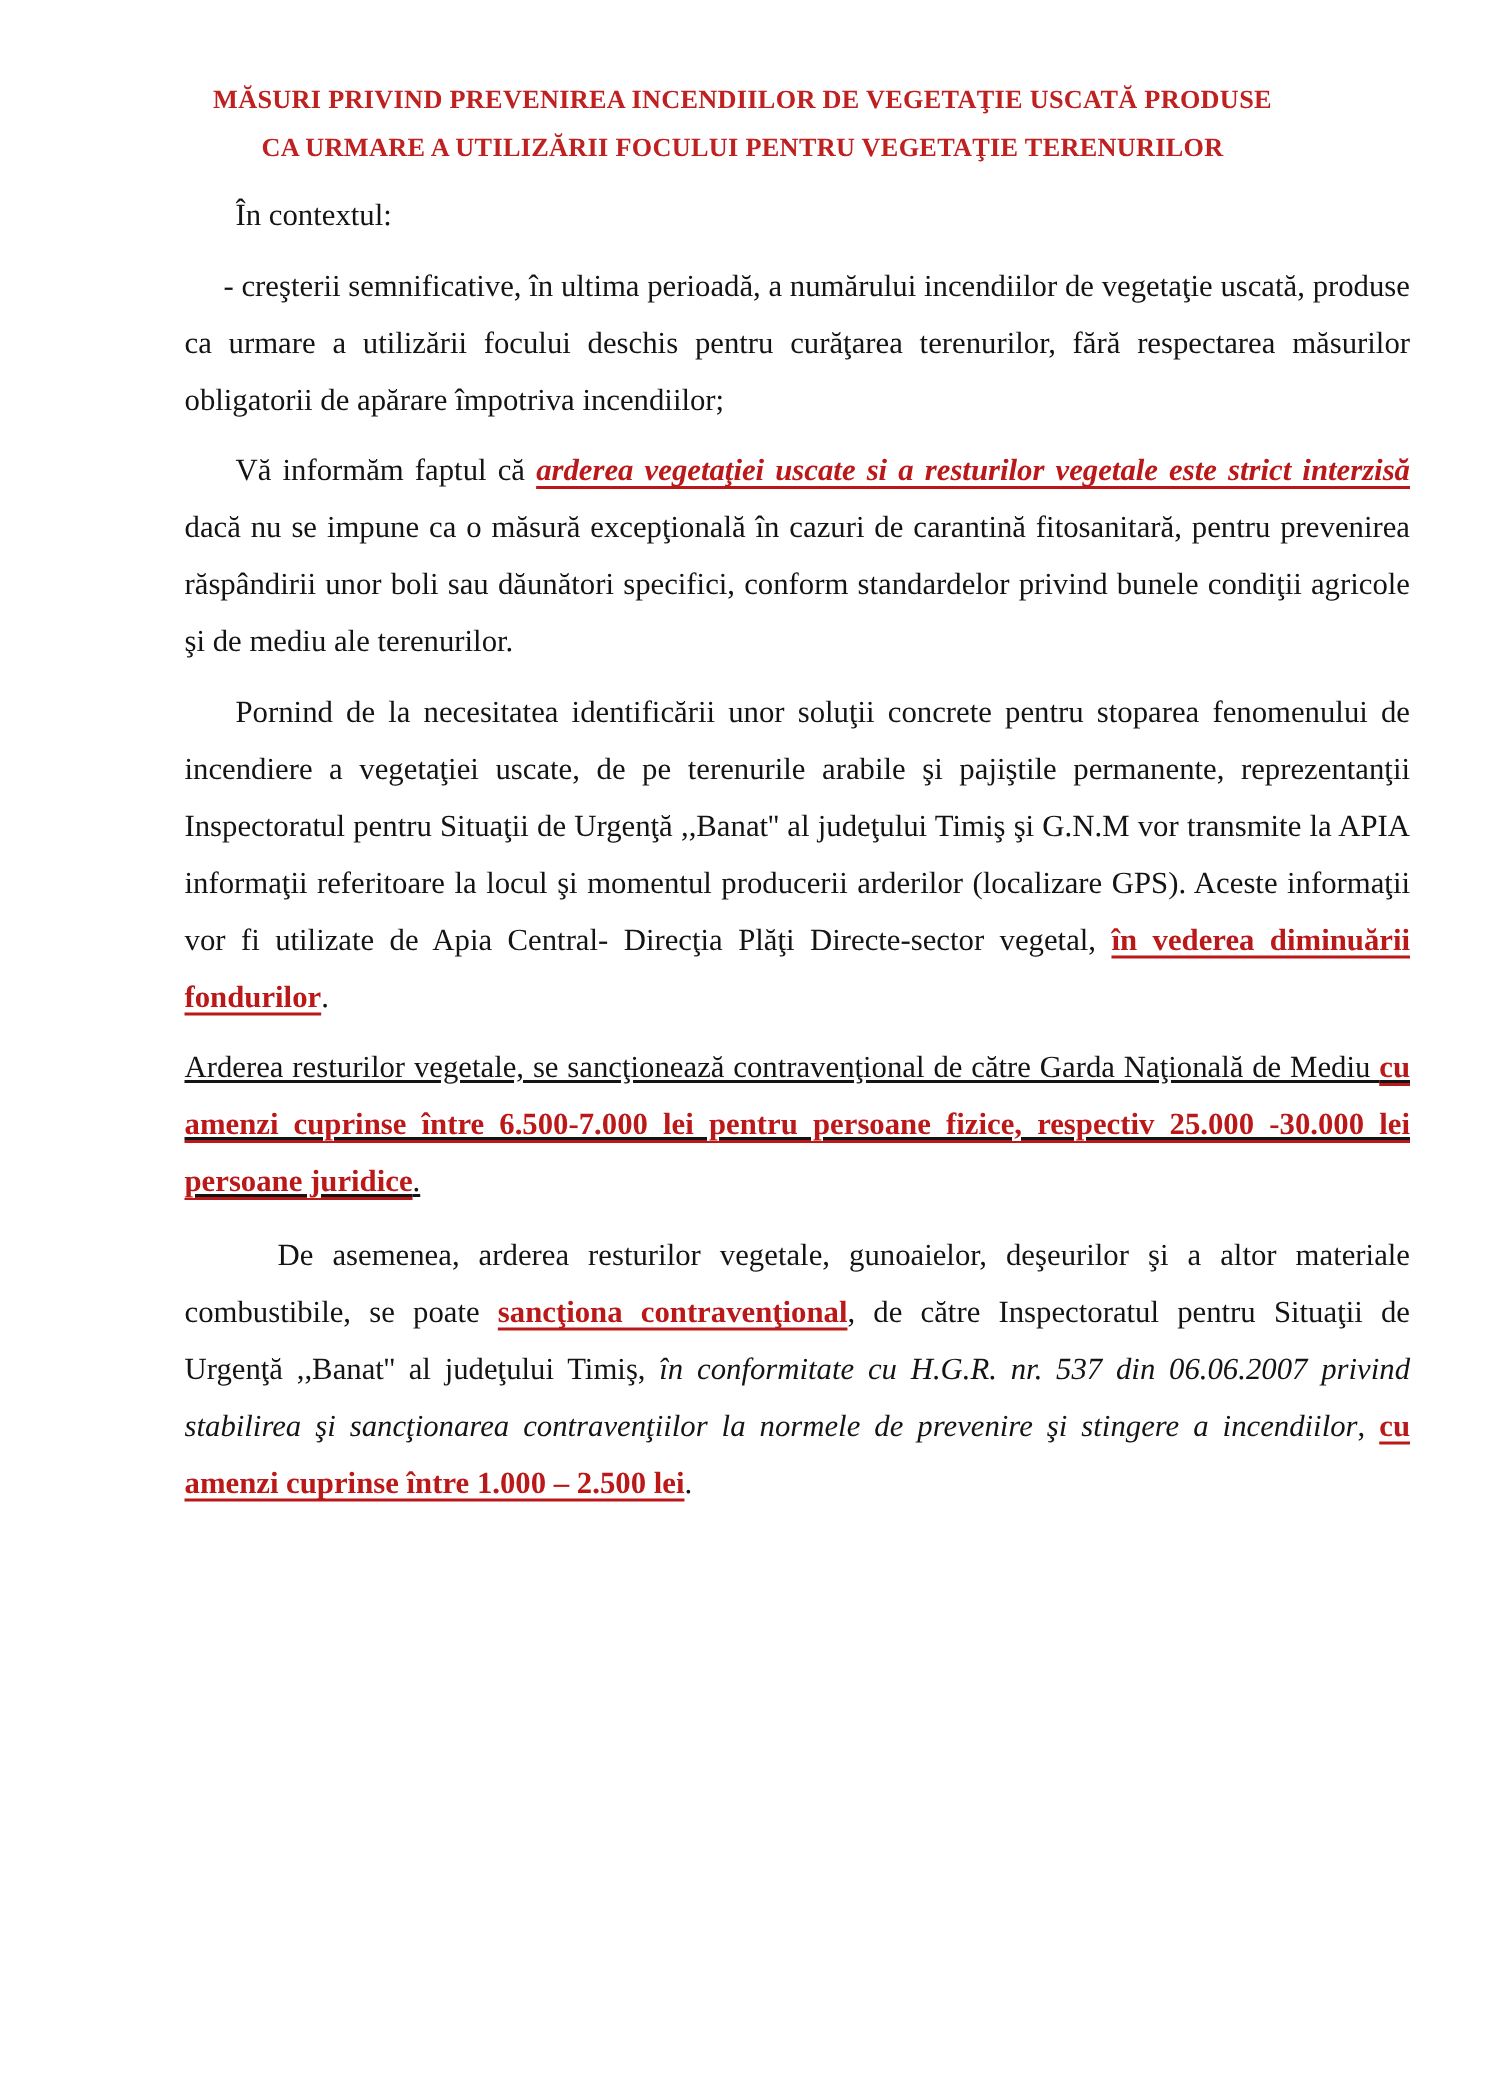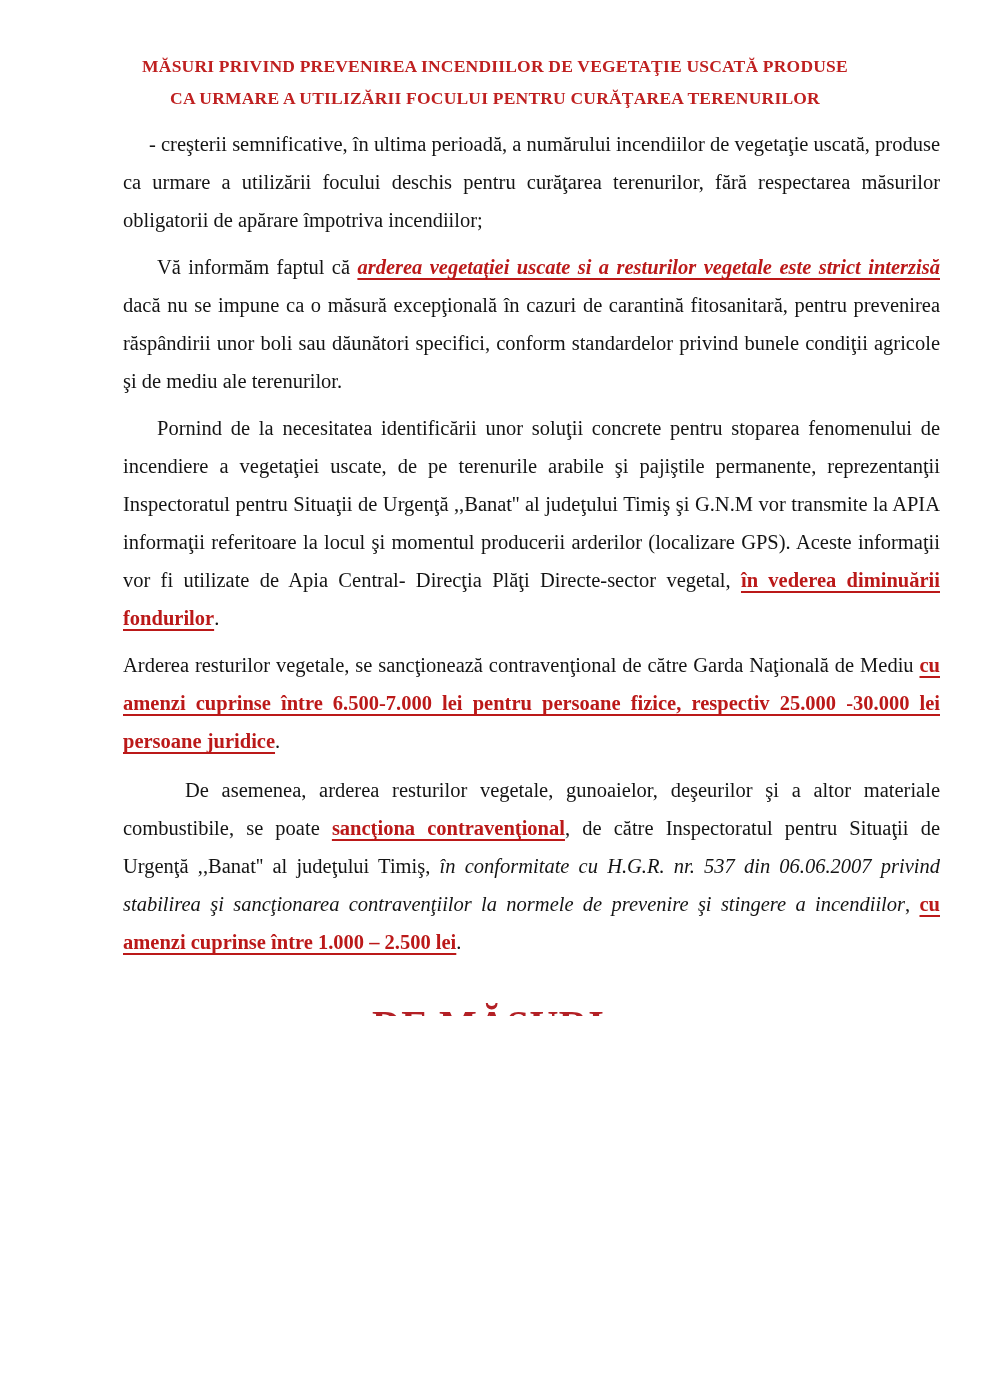--- a/index.html
+++ b/index.html
@@ -36,21 +36,21 @@
   .para {
     margin: 0 0 9px 0;
     font-size: 20.5px;
     line-height: 38px;
     text-align: justify;
     color: var(--body-black, #141414);
   }
   .para:last-child { margin-bottom: 0; }
   .indent-small  { text-indent: 26px; }
   .indent-normal { text-indent: 34px; }
-  .indent-none   { text-indent: 0; }
+  .indent-none   { text-indent: 0; text-decoration: underline; }
   .indent-large  { text-indent: 62px; }
   .para-amenzi-isu { margin-top: 11px; }
 
   .seg-plain { }
   .seg-italic { font-style: italic; }
   .seg-red-bold-underline {
     color: var(--inline-red, #bb1919);
     font-weight: 700;
     text-decoration: underline;
     text-decoration-thickness: 2px;
@@ -95,24 +95,25 @@
     text-underline-offset: 6px;
   }
 </style>
 </head>
 <body>
 
 <main class="page">
 
   <h1 class="doc-title">
     <span class="tline">MĂSURI PRIVIND PREVENIREA INCENDIILOR DE VEGETAŢIE USCATĂ PRODUSE</span>
-    <span class="tline">CA URMARE A UTILIZĂRII FOCULUI PENTRU CURĂŢAREA TERENURILOR</span>
+    <span class="tline">CA URMARE A UTILIZĂRII FOCULUI PENTRU VEGETAŢIE TERENURILOR</span>
   </h1>
 
   <section class="body-text">
+      <p class="para indent-normal para-context-intro"><span class="seg-plain">În contextul:</span></p>
       <p class="para indent-small para-bullet-crestere"><span class="seg-plain">- creşterii semnificative, în ultima perioadă, a numărului incendiilor de vegetaţie uscată, produse ca urmare a utilizării focului deschis pentru curăţarea terenurilor, fără respectarea măsurilor obligatorii de apărare împotriva incendiilor;</span></p>
       <p class="para indent-normal para-interdictie-ardere"><span class="seg-plain">Vă informăm faptul că </span><span class="seg-red-bold-italic-underline">arderea vegetaţiei uscate si a resturilor vegetale este strict interzisă</span><span class="seg-plain"> dacă nu se impune ca o măsură excepţională în cazuri de carantină fitosanitară, pentru prevenirea răspândirii unor boli sau dăunători specifici, conform standardelor privind bunele condiţii agricole şi de mediu ale terenurilor.</span></p>
       <p class="para indent-normal para-apia-gps"><span class="seg-plain">Pornind de la necesitatea identificării unor soluţii concrete pentru stoparea fenomenului de incendiere a vegetaţiei uscate, de pe terenurile arabile şi pajiştile permanente, reprezentanţii Inspectoratul pentru Situaţii de Urgenţă ,,Banat'' al judeţului Timiş şi G.N.M vor transmite la APIA informaţii referitoare la locul şi momentul producerii arderilor (localizare GPS). Aceste informaţii vor fi utilizate de Apia Central- Direcţia Plăţi Directe-sector vegetal, </span><span class="seg-red-bold-underline">în vederea diminuării fondurilor</span><span class="seg-plain">.</span></p>
       <p class="para indent-none para-amenzi-gnm"><span class="seg-plain">Arderea resturilor vegetale, se sancţionează contravenţional de către Garda Naţională de Mediu </span><span class="seg-red-bold-underline">cu amenzi cuprinse între 6.500-7.000 lei pentru persoane fizice, respectiv 25.000 -30.000 lei persoane juridice</span><span class="seg-plain">.</span></p>
       <p class="para indent-large para-amenzi-isu"><span class="seg-plain">De asemenea, arderea resturilor vegetale, gunoaielor, deşeurilor şi a altor materiale combustibile, se poate </span><span class="seg-red-bold-underline">sancţiona contravenţional</span><span class="seg-plain">, de către Inspectoratul pentru Situaţii de Urgenţă ,,Banat'' al judeţului Timiş, </span><span class="seg-italic">în conformitate cu H.G.R. nr. 537 din 06.06.2007 privind stabilirea şi sancţionarea contravenţiilor la normele de prevenire şi stingere a incendiilor</span><span class="seg-plain">, </span><span class="seg-red-bold-underline">cu amenzi cuprinse între 1.000 – 2.500 lei</span><span class="seg-plain">.</span></p>
     </section>
 
   <section class="footer-emphasis">
     <h2 class="retinut">DE MĂSURI:</h2>
     <h2 class="slogan">

